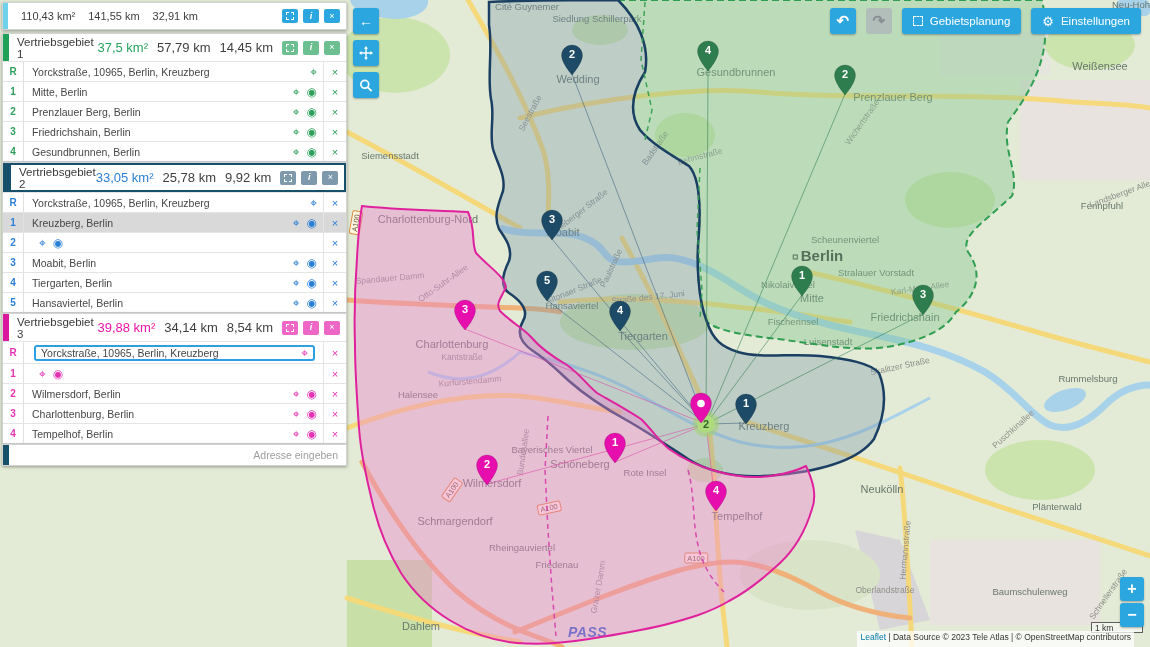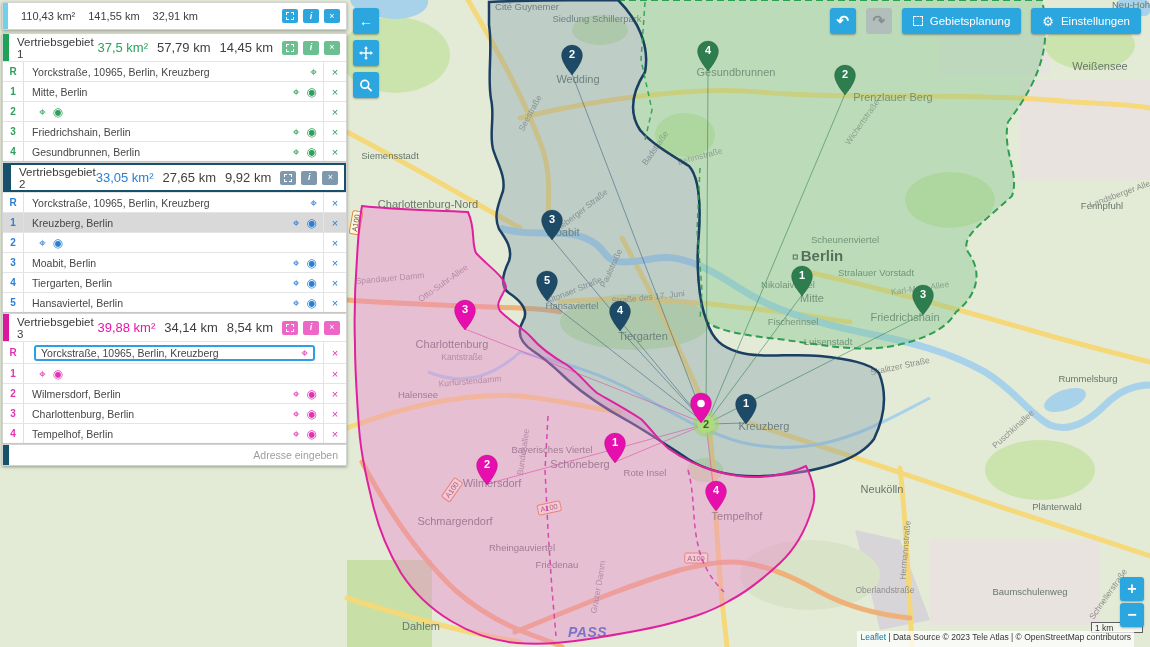--- a/index.html
+++ b/index.html
@@ -133,21 +133,21 @@
 
   <div id="label-layer">
       <div class="map-label lbl-s" style="left: 527px; top: 6px;">Cité Guynemer</div>
       <div class="map-label lbl-s" style="left: 597px; top: 18px;">Siedlung Schillerpark</div>
       <div class="map-label lbl-s" style="left: 1131px; top: 4px;">Neu-Hoh</div>
       <div class="map-label lbl-d" style="left: 1100px; top: 66px;">Weißensee</div>
       <div class="map-label lbl-d" style="left: 578px; top: 79px;">Wedding</div>
       <div class="map-label lbl-d" style="left: 736px; top: 72px;">Gesundbrunnen</div>
       <div class="map-label lbl-d" style="left: 893px; top: 97px;">Prenzlauer Berg</div>
       <div class="map-label lbl-s" style="left: 390px; top: 155px;">Siemensstadt</div>
-      <div class="map-label lbl-d" style="left: 428px; top: 204px;">Charlottenburg-Nord</div>
+      <div class="map-label lbl-d" style="left: 428px; top: 219px;">Charlottenburg-Nord</div>
       <div class="map-label lbl-d" style="left: 563px; top: 232px;">Moabit</div>
       <div class="map-label lbl-s" style="left: 572px; top: 305px;">Hansaviertel</div>
       <div class="map-label lbl-d" style="left: 643px; top: 336px;">Tiergarten</div>
       <div class="map-label lbl-city" style="left: 818px; top: 255px;"><span class="sq"></span>Berlin</div>
       <div class="map-label lbl-s" style="left: 845px; top: 239px;">Scheunenviertel</div>
       <div class="map-label lbl-s" style="left: 876px; top: 272px;">Stralauer Vorstadt</div>
       <div class="map-label lbl-d" style="left: 812px; top: 298px;">Mitte</div>
       <div class="map-label lbl-s" style="left: 788px; top: 284px;">Nikolaiviertel</div>
       <div class="map-label lbl-s" style="left: 793px; top: 321px;">Fischerinsel</div>
       <div class="map-label lbl-s" style="left: 828px; top: 341px;">Luisenstadt</div>
@@ -371,20 +371,21 @@
               <span class="ic" style="color: rgb(47, 160, 92);">⌖</span>
               <span class="ic" style="color: rgb(47, 160, 92);">◉</span>
             </div>
             <span class="close-cell">
               <span style="color: rgb(47, 160, 92);">×</span>
             </span>
           </div>
           <div class="row">
             <span class="row-num" style="color: rgb(47, 160, 92);">2</span>
             <div class="row-body">
+              <span class="row-text">Prenzlauer Berg, Berlin</span>
               <span class="ic" style="color: rgb(47, 160, 92);">⌖</span>
               <span class="ic" style="color: rgb(47, 160, 92);">◉</span>
             </div>
             <span class="close-cell">
               <span style="color: rgb(47, 160, 92);">×</span>
             </span>
           </div>
           <div class="row">
             <span class="row-num" style="color: rgb(47, 160, 92);">3</span>
             <div class="row-body">
@@ -406,21 +407,21 @@
             <span class="close-cell">
               <span style="color: rgb(47, 160, 92);">×</span>
             </span>
           </div>
         </div>
         <div class="card">
           <div class="terr-header selected" style="border-color: rgb(22, 80, 107);">
             <span class="strip" style="background: rgb(22, 80, 107);"></span>
             <span class="terr-title">Vertriebsgebiet 2</span>
             <span class="stat" style="color: rgb(42, 127, 214);">33,05 km²</span>
-            <span class="stat">27,65 km</span>
+            <span class="stat">25,78 km</span>
             <span class="stat">9,92 km</span>
             <span class="btn-group">
               <button class="hdr-btn" style="background: rgb(126, 153, 171);">
                 <span class="fit-ic"></span>
               </button>
               <button class="hdr-btn" style="background: rgb(126, 153, 171); font-style: italic; font-weight: bold;">
                 <span>i</span>
               </button>
               <button class="hdr-btn" style="background: rgb(126, 153, 171);">
                 <span>×</span>

